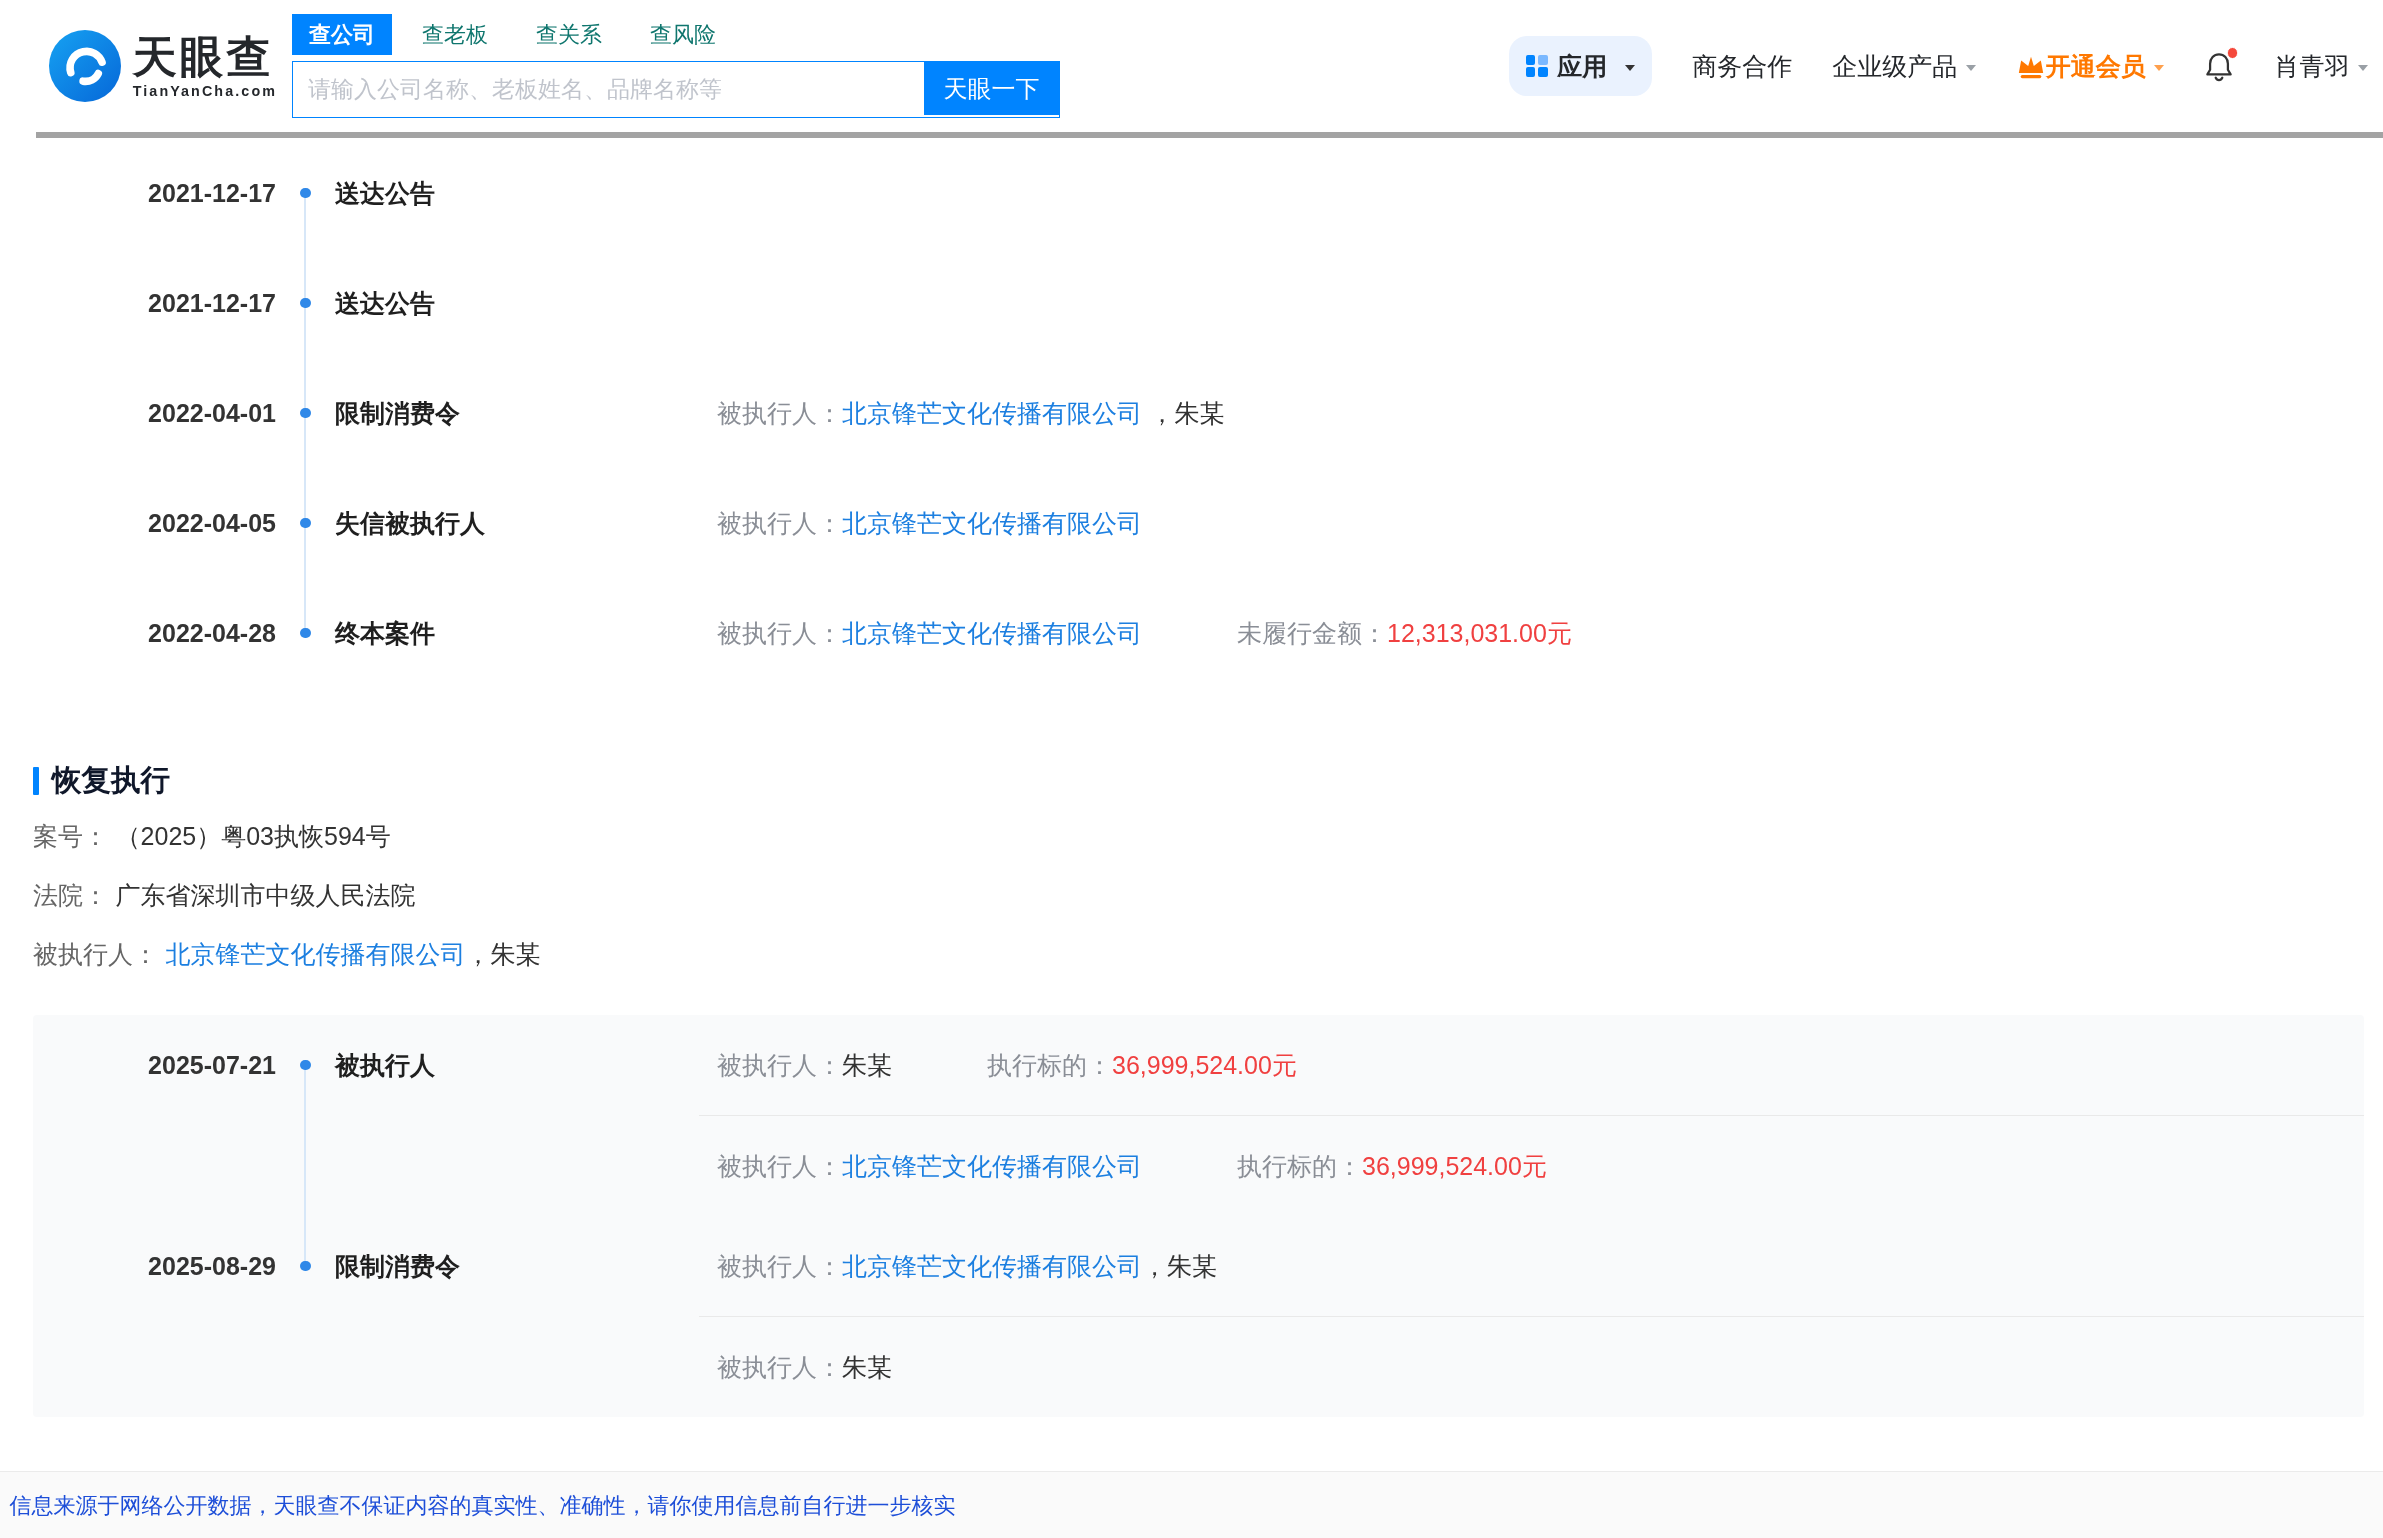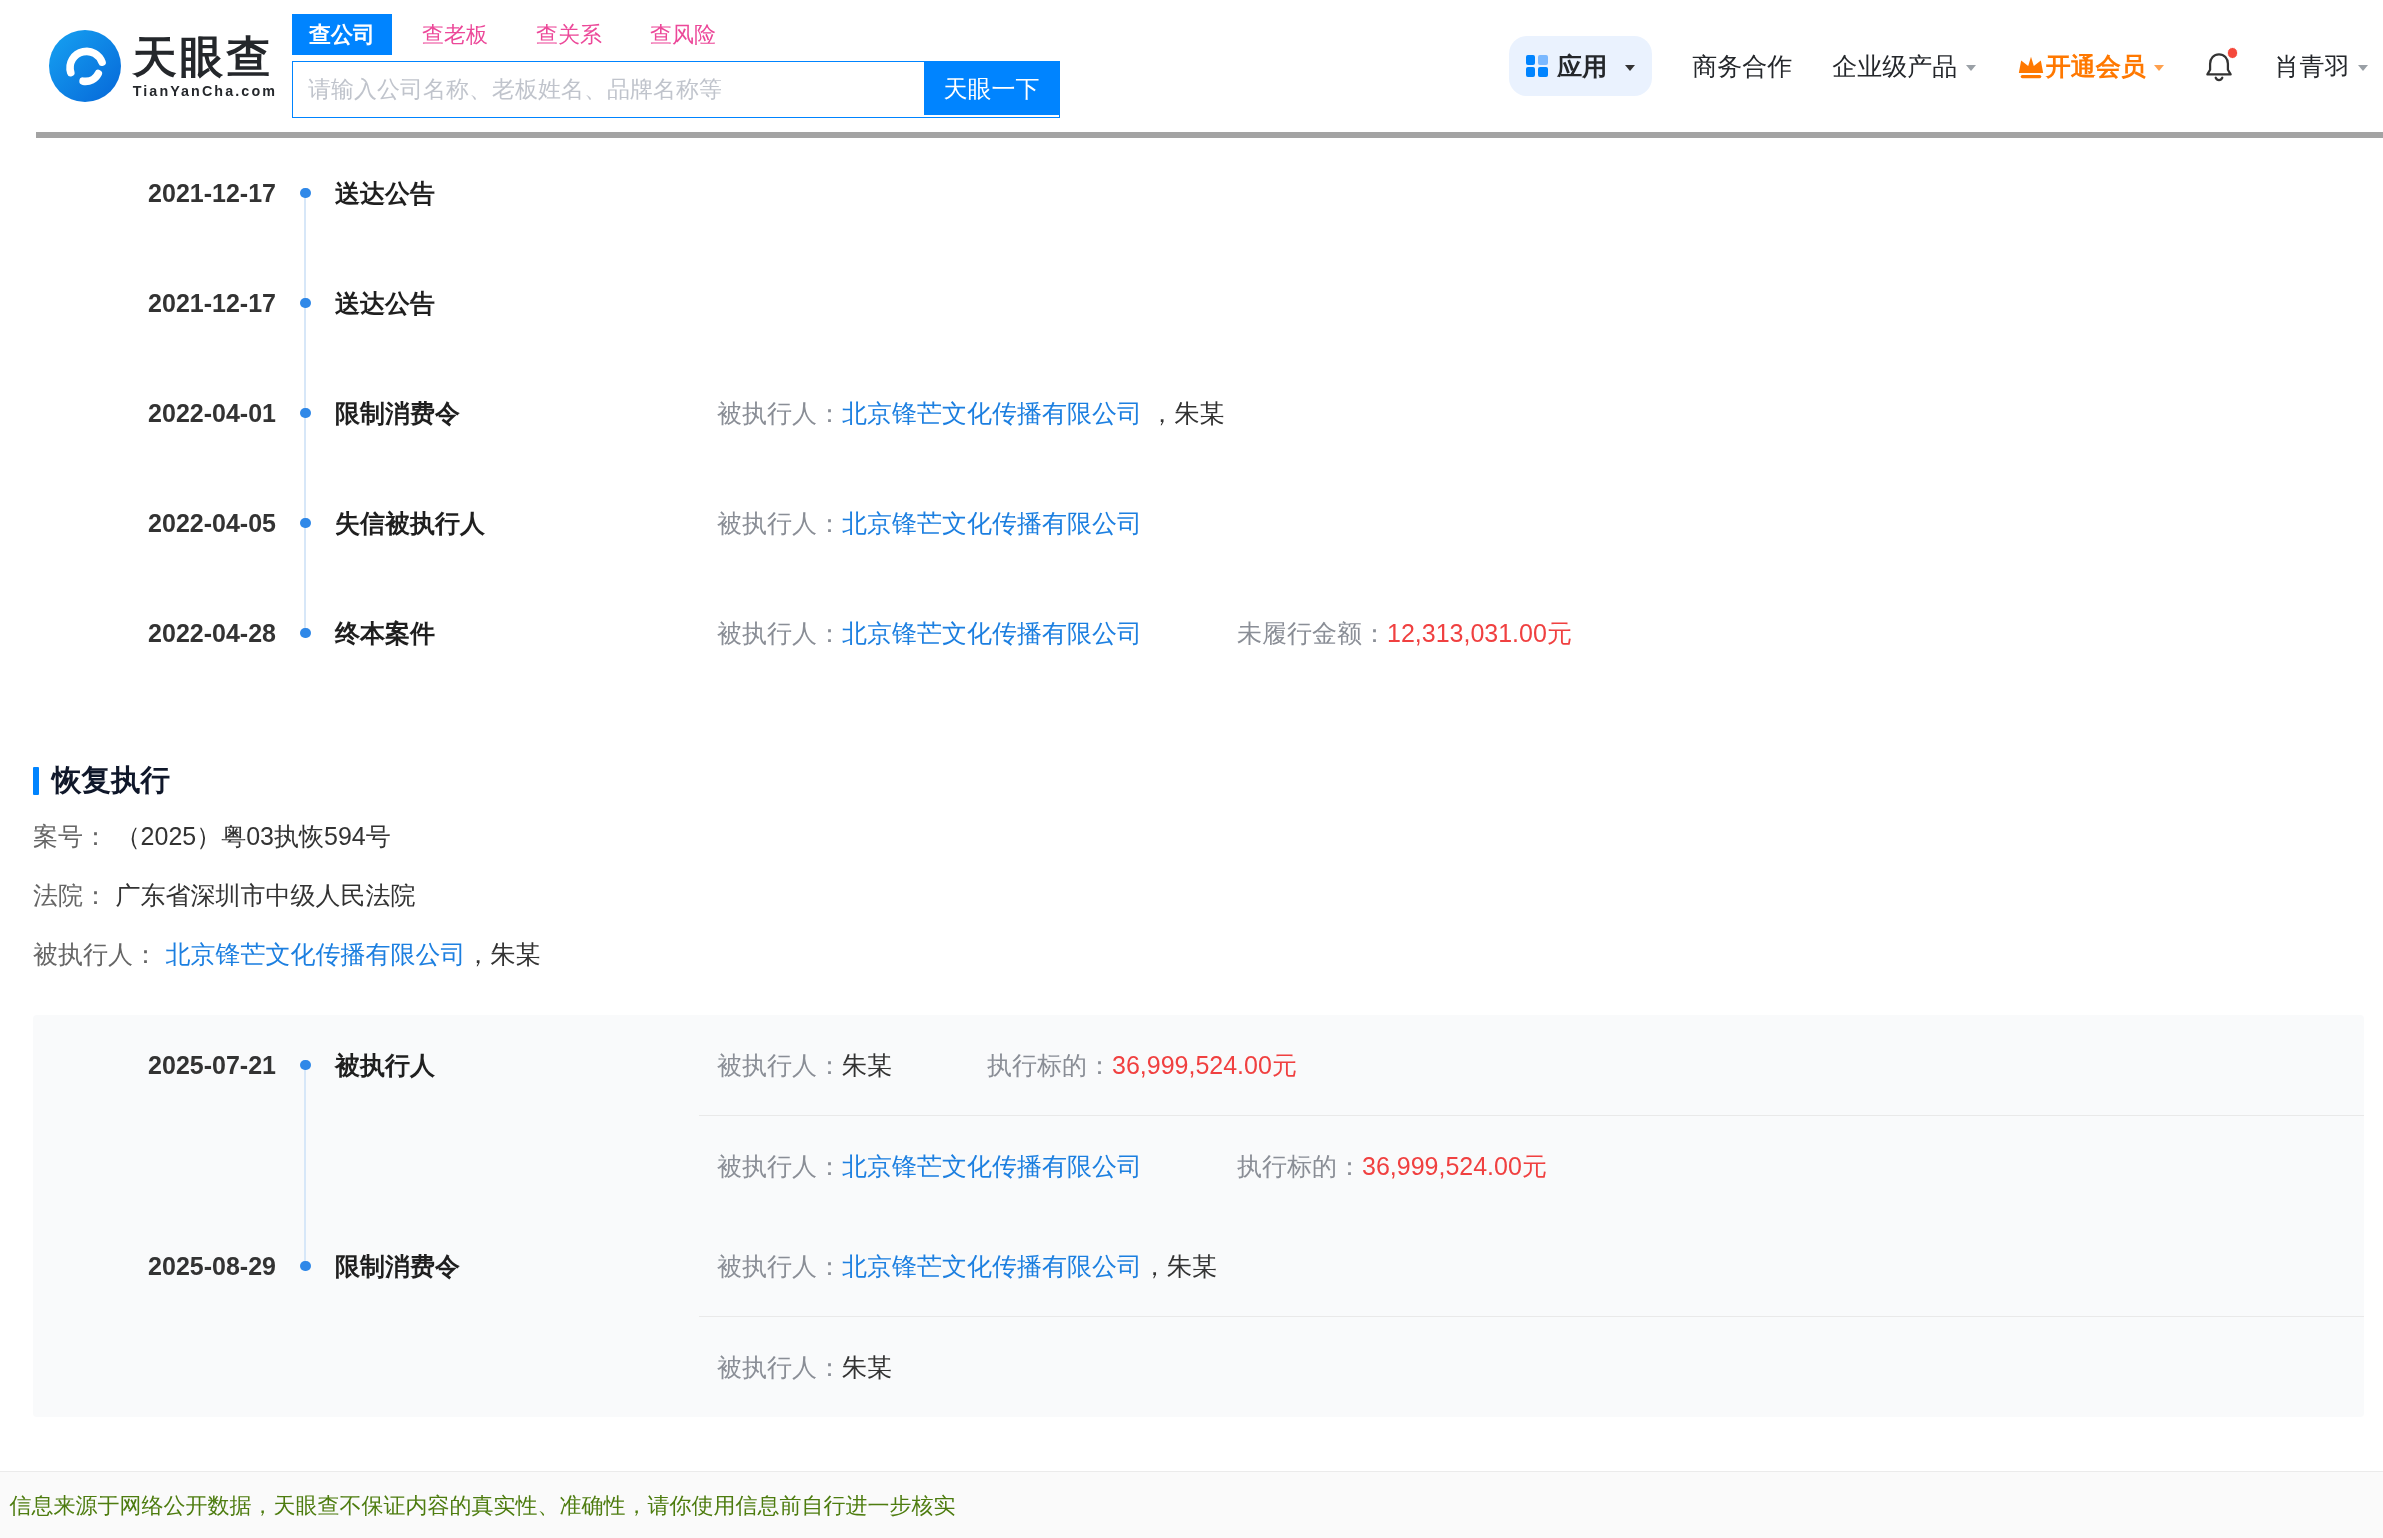--- a/index.html
+++ b/index.html
@@ -31,21 +31,21 @@
   .badge {
     background:#d9352c; color:#fff; border-radius:3.8px;
     padding:9.5px 15px; margin-right:27px; text-align:center;
   }
   .badge .b1 { font-size:20px; letter-spacing:3.8px; line-height:28.5px; white-space:nowrap; }
   .badge .b2 { font-size:20px; letter-spacing:1px; line-height:28.5px; white-space:nowrap; }
 
   .search-wrap { width:768px; }
   .tabs { display:flex; align-items:flex-end; margin-bottom:5.7px; }
   .tab {
-    font-size:22px; color:#ec4899; margin-right:48px; padding:5.7px 0; cursor:pointer; white-space:nowrap;
+    font-size:22px; color:#0f766e; margin-right:48px; padding:5.7px 0; cursor:pointer; white-space:nowrap;
   }
   .tab.active {
     background:#0084ff; color:#fff; padding:5.7px 17px; margin-right:30px; font-weight:600;
   }
   .sbar { display:flex; height:57px; border:1.9px solid #0084ff; background:#fff; }
   .sinput {
     flex:1; border:none; outline:none; font-size:23px; padding:0 15px;
     color:#333; font-family:inherit; background:transparent;
   }
   .sinput::placeholder { color:#c0c4cc; }
@@ -115,21 +115,21 @@
   }
   .t-row.h105 { height:100px; }
   .box .t-line { top:49px; height:202px; left:271px; }
   .sep { height:1px; background:#e9e9e9; margin-left:666px; }
 
   
   .ftr {
     position:absolute; left:0; bottom:0; width:100%; height:68px;
     background:#fafafa; border-top:1px solid #ebebeb;
     display:flex; align-items:center; padding-left:9.5px;
-    font-size:22px; color:#4d7c0f;
+    font-size:22px; color:#1d4ed8;
   }
 </style>
 </head>
 <body>
 
 <header class="hdr">
 
   <div class="logo">
     <svg class="logo-mark" viewBox="0 0 76 76">
       <defs>

